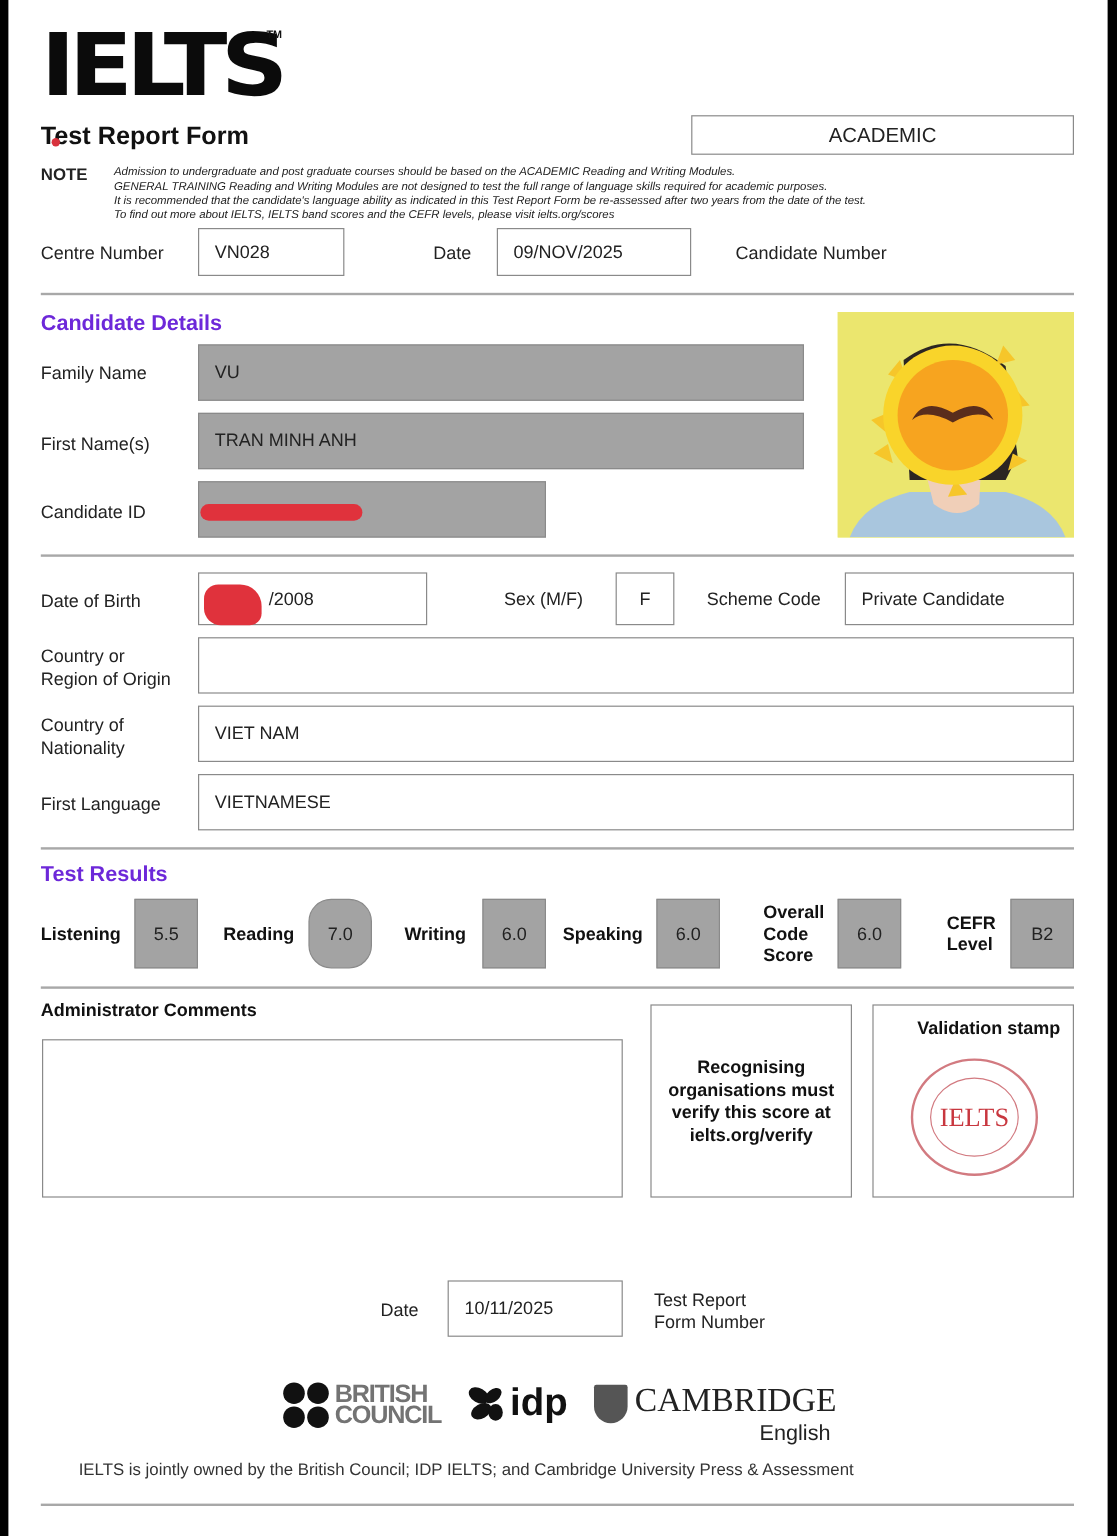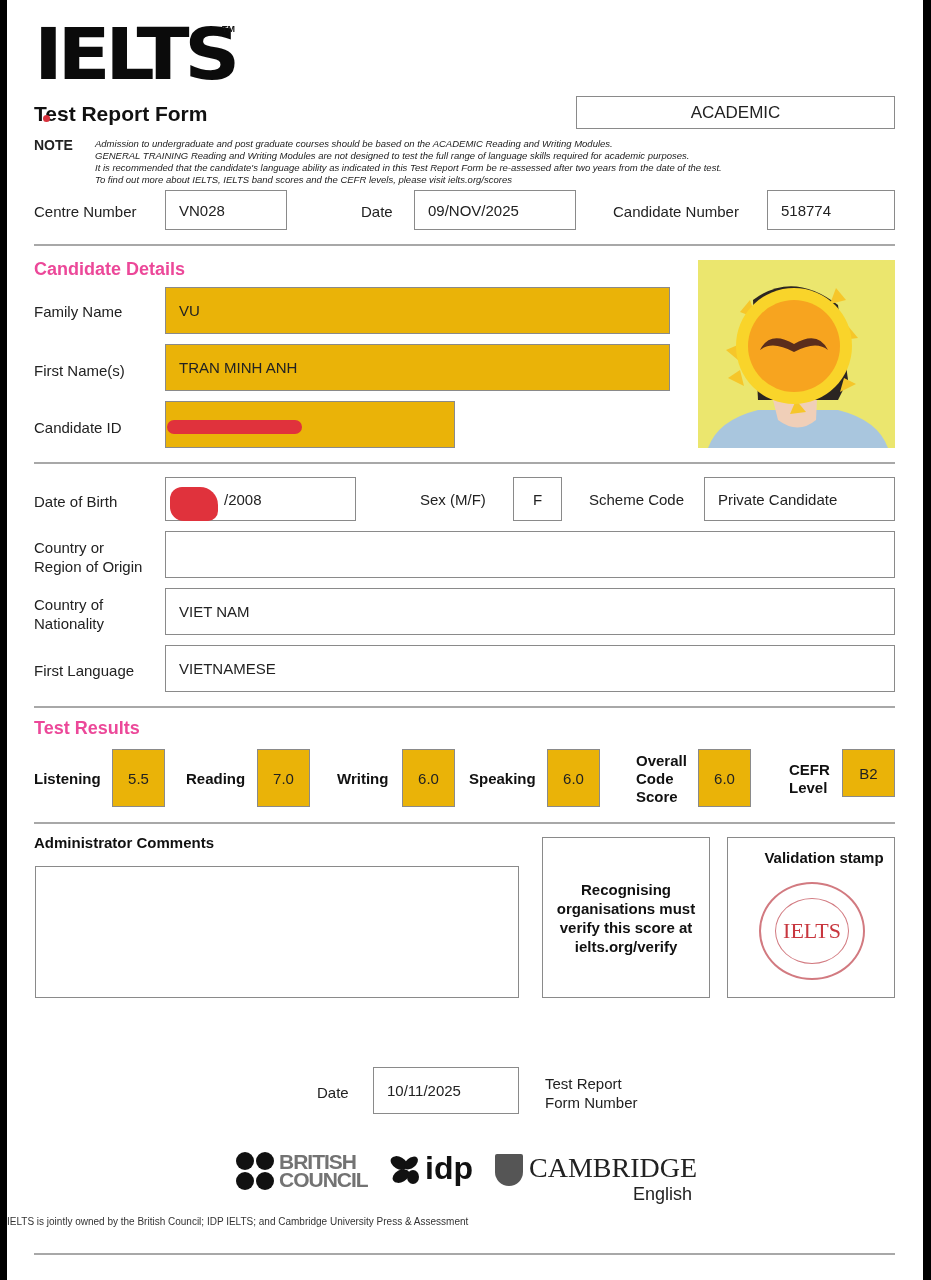--- a/index.html
+++ b/index.html
@@ -5,33 +5,33 @@
   * { box-sizing: border-box; margin: 0; padding: 0; }
   html, body { width: 931px; height: 1280px; background: #000; overflow: hidden; }
   body { font-family: "Liberation Sans", "DejaVu Sans", sans-serif; color: #222; }
   .page { position: absolute; left: 7px; top: 0; width: 916px; height: 1280px; background: #fff; }
   .abs { position: absolute; }
   .logo { left: 27px; top: 18px; font-family: "DejaVu Sans", sans-serif; font-weight: 900; font-size: 72px; letter-spacing: -5px; color: #0b0b0b; line-height: 72px; transform: scaleX(1.08); transform-origin: left; }
   .tm { left: 215px; top: 24px; font-size: 9px; font-weight: bold; color: #111; }
   .title { left: 27px; top: 102px; font-size: 21px; font-weight: bold; color: #111; }
   .reddot { left: 36px; top: 115px; width: 7px; height: 7px; border-radius: 50%; background: #d8323d; }
   .box { position: absolute; border: 1.5px solid #8a8a8a; background: #fff; font-size: 15px; color: #222; display: flex; align-items: center; padding-left: 13px; }
-  .box.grey { background: #eab308; }
+  .box.grey { background: #a3a3a3; }
   .box.center { justify-content: center; padding-left: 0; }
   .lbl { position: absolute; font-size: 15px; color: #222; line-height: 19px; }
   .note-h { left: 27px; top: 137px; font-size: 14px; font-weight: bold; }
   .note { left: 88px; top: 138px; font-size: 9.5px; font-style: italic; line-height: 12px; color: #222; }
   .hr { position: absolute; left: 27px; width: 861px; height: 2px; background: #a8a8a8; }
-  .sec { position: absolute; font-size: 18px; font-weight: bold; color: #ec4899; }
+  .sec { position: absolute; font-size: 18px; font-weight: bold; color: #6d28d9; }
   .rl { position: absolute; font-size: 15px; font-weight: bold; color: #111; line-height: 18px; }
   .photo { left: 691px; top: 260px; width: 197px; height: 188px; background: #ece96b; overflow: hidden; }
   .verify { font-weight: bold; font-size: 15px; text-align: center; line-height: 19px; color: #111; justify-content: center; padding: 0 6px; }
   .stamp { left: 752px; top: 882px; width: 106px; height: 98px; border: 2px solid #d27a80; border-radius: 50%; color: #c8373f; }
   .stamp-inner { position: absolute; left: 14px; top: 14px; width: 74px; height: 66px; border: 1.5px solid #d27a80; border-radius: 50%; display: flex; align-items: center; justify-content: center; font-family: "Liberation Serif", serif; font-size: 22px; color: #c8373f; }
-  .footer-text { left: 0; width: 763px; top: 1216px; font-size: 10px; color: #333; }
+  .footer-text { left: 0; width: 763px; top: 1216px; text-align: center; font-size: 14px; color: #333; }
   .bc { left: 229px; top: 1152px; display: flex; align-items: center; gap: 5px; }
   .dots { display: grid; grid-template-columns: 18px 18px; grid-gap: 2px; }
   .dots span { width: 18px; height: 18px; border-radius: 50%; background: #111; display: block; }
   .bc-text { font-size: 21px; font-weight: bold; line-height: 18px; letter-spacing: -1px; color: #737373; }
   .idp { left: 382px; top: 1150px; font-size: 32px; font-weight: bold; color: #111; display: flex; align-items: center; gap: 4px; }
   .cam { left: 488px; top: 1154px; display: flex; align-items: flex-start; gap: 6px; }
   .shield { width: 28px; height: 32px; background: #555; border-radius: 2px 2px 14px 14px; position: relative; }
   .cam-text { font-family: "Liberation Serif", serif; font-size: 28px; color: #222; line-height: 28px; }
   .cam-sub { position: absolute; left: 626px; top: 1184px; font-size: 18px; color: #222; }
   .redact { position: absolute; background: #e0323c; border-radius: 8px; }
@@ -53,21 +53,20 @@
     <div>GENERAL TRAINING Reading and Writing Modules are not designed to test the full range of language skills required for academic purposes.</div>
     <div>It is recommended that the candidate's language ability as indicated in this Test Report Form be re-assessed after two years from the date of the test.</div>
     <div>To find out more about IELTS, IELTS band scores and the CEFR levels, please visit ielts.org/scores</div>
   </div>
 
   <div class="lbl" style="left:27px;top:202px;">Centre Number</div>
   <div class="box" style="left:158px;top:190px;width:122px;height:40px;">VN028</div>
   <div class="lbl" style="left:354px;top:202px;">Date</div>
   <div class="box" style="left:407px;top:190px;width:162px;height:40px;">09/NOV/2025</div>
   <div class="lbl" style="left:606px;top:202px;">Candidate Number</div>
-  <div class="box" style="left:760px;top:190px;width:128px;height:40px;">518774</div>
 
   <div class="hr" style="top:244px;"></div>
 
   <div class="sec" style="left:27px;top:259px;">Candidate Details</div>
 
   <div class="lbl" style="left:27px;top:302px;">Family Name</div>
   <div class="box grey" style="left:158px;top:287px;width:505px;height:47px;">VU</div>
 
   <div class="lbl" style="left:27px;top:361px;">First Name(s)</div>
   <div class="box grey" style="left:158px;top:344px;width:505px;height:47px;">TRAN MINH ANH</div>
@@ -123,40 +122,40 @@
   <div class="box" style="left:158px;top:645px;width:730px;height:47px;">VIETNAMESE</div>
 
   <div class="hr" style="top:706px;"></div>
 
   <div class="sec" style="left:27px;top:718px;">Test Results</div>
 
   <div class="rl" style="left:27px;top:770px;">Listening</div>
   <div class="box grey center" style="left:105px;top:749px;width:53px;height:58px;">5.5</div>
 
   <div class="rl" style="left:179px;top:770px;">Reading</div>
-  <div class="box grey center" style="left:250px;top:749px;width:53px;height:58px;">7.0</div>
+  <div class="box grey center" style="left:250px;top:749px;width:53px;height:58px;border-radius:19px;">7.0</div>
 
   <div class="rl" style="left:330px;top:770px;">Writing</div>
   <div class="box grey center" style="left:395px;top:749px;width:53px;height:58px;">6.0</div>
 
   <div class="rl" style="left:462px;top:770px;">Speaking</div>
   <div class="box grey center" style="left:540px;top:749px;width:53px;height:58px;">6.0</div>
 
   <div class="rl" style="left:629px;top:752px;">
     <div>Overall</div>
     <div>Code</div>
     <div>Score</div>
   </div>
   <div class="box grey center" style="left:691px;top:749px;width:53px;height:58px;">6.0</div>
 
   <div class="rl" style="left:782px;top:761px;">
     <div>CEFR</div>
     <div>Level</div>
   </div>
-  <div class="box grey center" style="left:835px;top:749px;width:53px;height:48px;">B2</div>
+  <div class="box grey center" style="left:835px;top:749px;width:53px;height:58px;">B2</div>
 
   <div class="hr" style="top:822px;"></div>
 
   <div class="rl" style="left:27px;top:834px;">Administrator Comments</div>
   <div class="box" style="left:28px;top:866px;width:484px;height:132px;"></div>
 
   <div class="box verify" style="left:535px;top:837px;width:168px;height:161px;">Recognising organisations must verify this score at ielts.org/verify</div>
 
   <div class="box" style="left:720px;top:837px;width:168px;height:161px;align-items:flex-start;justify-content:center;padding:11px 0 0 0;">
     <span class="rl" style="position:static;margin-left:26px;">Validation stamp</span>

